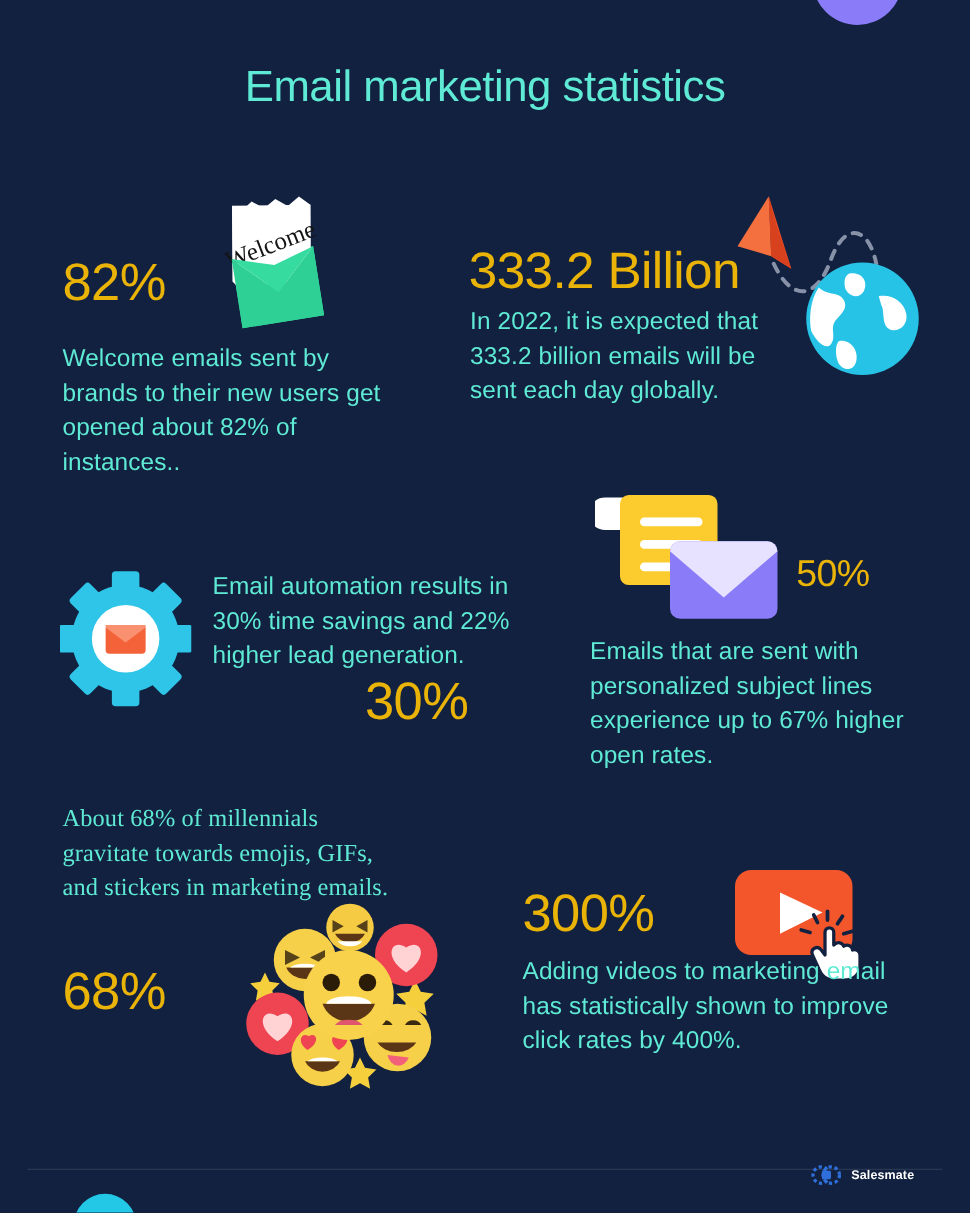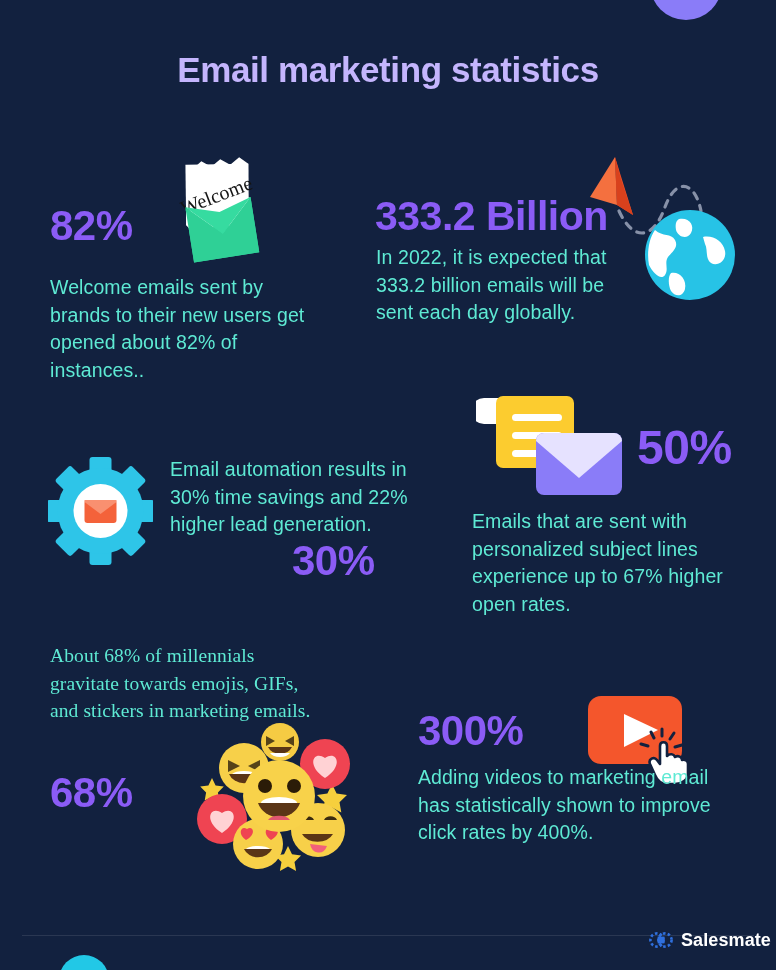--- a/index.html
+++ b/index.html
@@ -17,26 +17,26 @@
     border-radius:50%;background:#8a7cf8;
   }
   .blob-bottom{
     position:absolute;left:59px;top:955px;width:50px;height:50px;
     border-radius:50%;background:#22c8e6;
   }
 
   
   .title{
     position:absolute;left:0;top:50px;width:776px;text-align:center;
-    color:#c4b5fd;font-size:35px;font-weight:bold;letter-spacing:-0.4px;
+    color:#5eead4;font-size:35px;font-weight:normal;letter-spacing:-0.4px;
   }
 
   
   .stat-num{
-    position:absolute;color:#8b5cf6;font-weight:bold;letter-spacing:-0.5px;
+    position:absolute;color:#eab308;font-weight:normal;letter-spacing:-0.5px;
     line-height:1;white-space:nowrap;
   }
   .stat-body{
     position:absolute;color:#5eead4;font-size:19.5px;line-height:27.6px;
     letter-spacing:.1px;
   }
 
   
   #n82{left:50px;top:205px;font-size:42px;}
   #t82{left:50px;top:274px;width:268px;}
@@ -48,21 +48,21 @@
   #t333{left:376px;top:244px;width:260px;}
   .plane-wrap{position:absolute;left:575px;top:145px;width:170px;height:160px;}
 
   
   .gear-wrap{position:absolute;left:48px;top:455px;width:105px;height:112px;}
   #t30{left:170px;top:456px;width:246px;}
   #n30{left:292px;top:540px;font-size:42px;}
 
   
   .doc-env-wrap{position:absolute;left:476px;top:392px;width:160px;height:106px;}
-  #n50{left:637px;top:424px;font-size:48px;}
+  #n50{left:637px;top:445px;font-size:30px;}
   #t50{left:472px;top:508px;width:260px;}
 
   
   #t68{left:50px;top:642px;width:262px;font-family:Liberation Serif, serif;}
   #n68{left:50px;top:772px;font-size:42px;}
   .emoji-wrap{position:absolute;left:196px;top:722px;width:160px;height:152px;}
 
   
   #n300{left:418px;top:710px;font-size:42px;}
   #t300{left:418px;top:764px;width:310px;}
@@ -70,21 +70,21 @@
 
   
   .footer-rule{
     position:absolute;left:22px;top:935px;width:732px;height:1px;
     background:rgba(255,255,255,.10);
   }
   .brand{
     position:absolute;left:648px;top:928px;height:24px;
     display:flex;align-items:center;gap:7px;
   }
-  .brand-name{color:#ffffff;font-size:18px;font-weight:bold;letter-spacing:.1px;text-align:center;}
+  .brand-name{color:#ffffff;font-size:10px;font-weight:bold;letter-spacing:.1px;text-align:center;}
 </style>
 </head>
 <body>
 
 <div class="canvas">
 
   <div class="blob-top"></div>
   <div class="blob-bottom"></div>
 
   <div class="title">Email marketing statistics</div>

